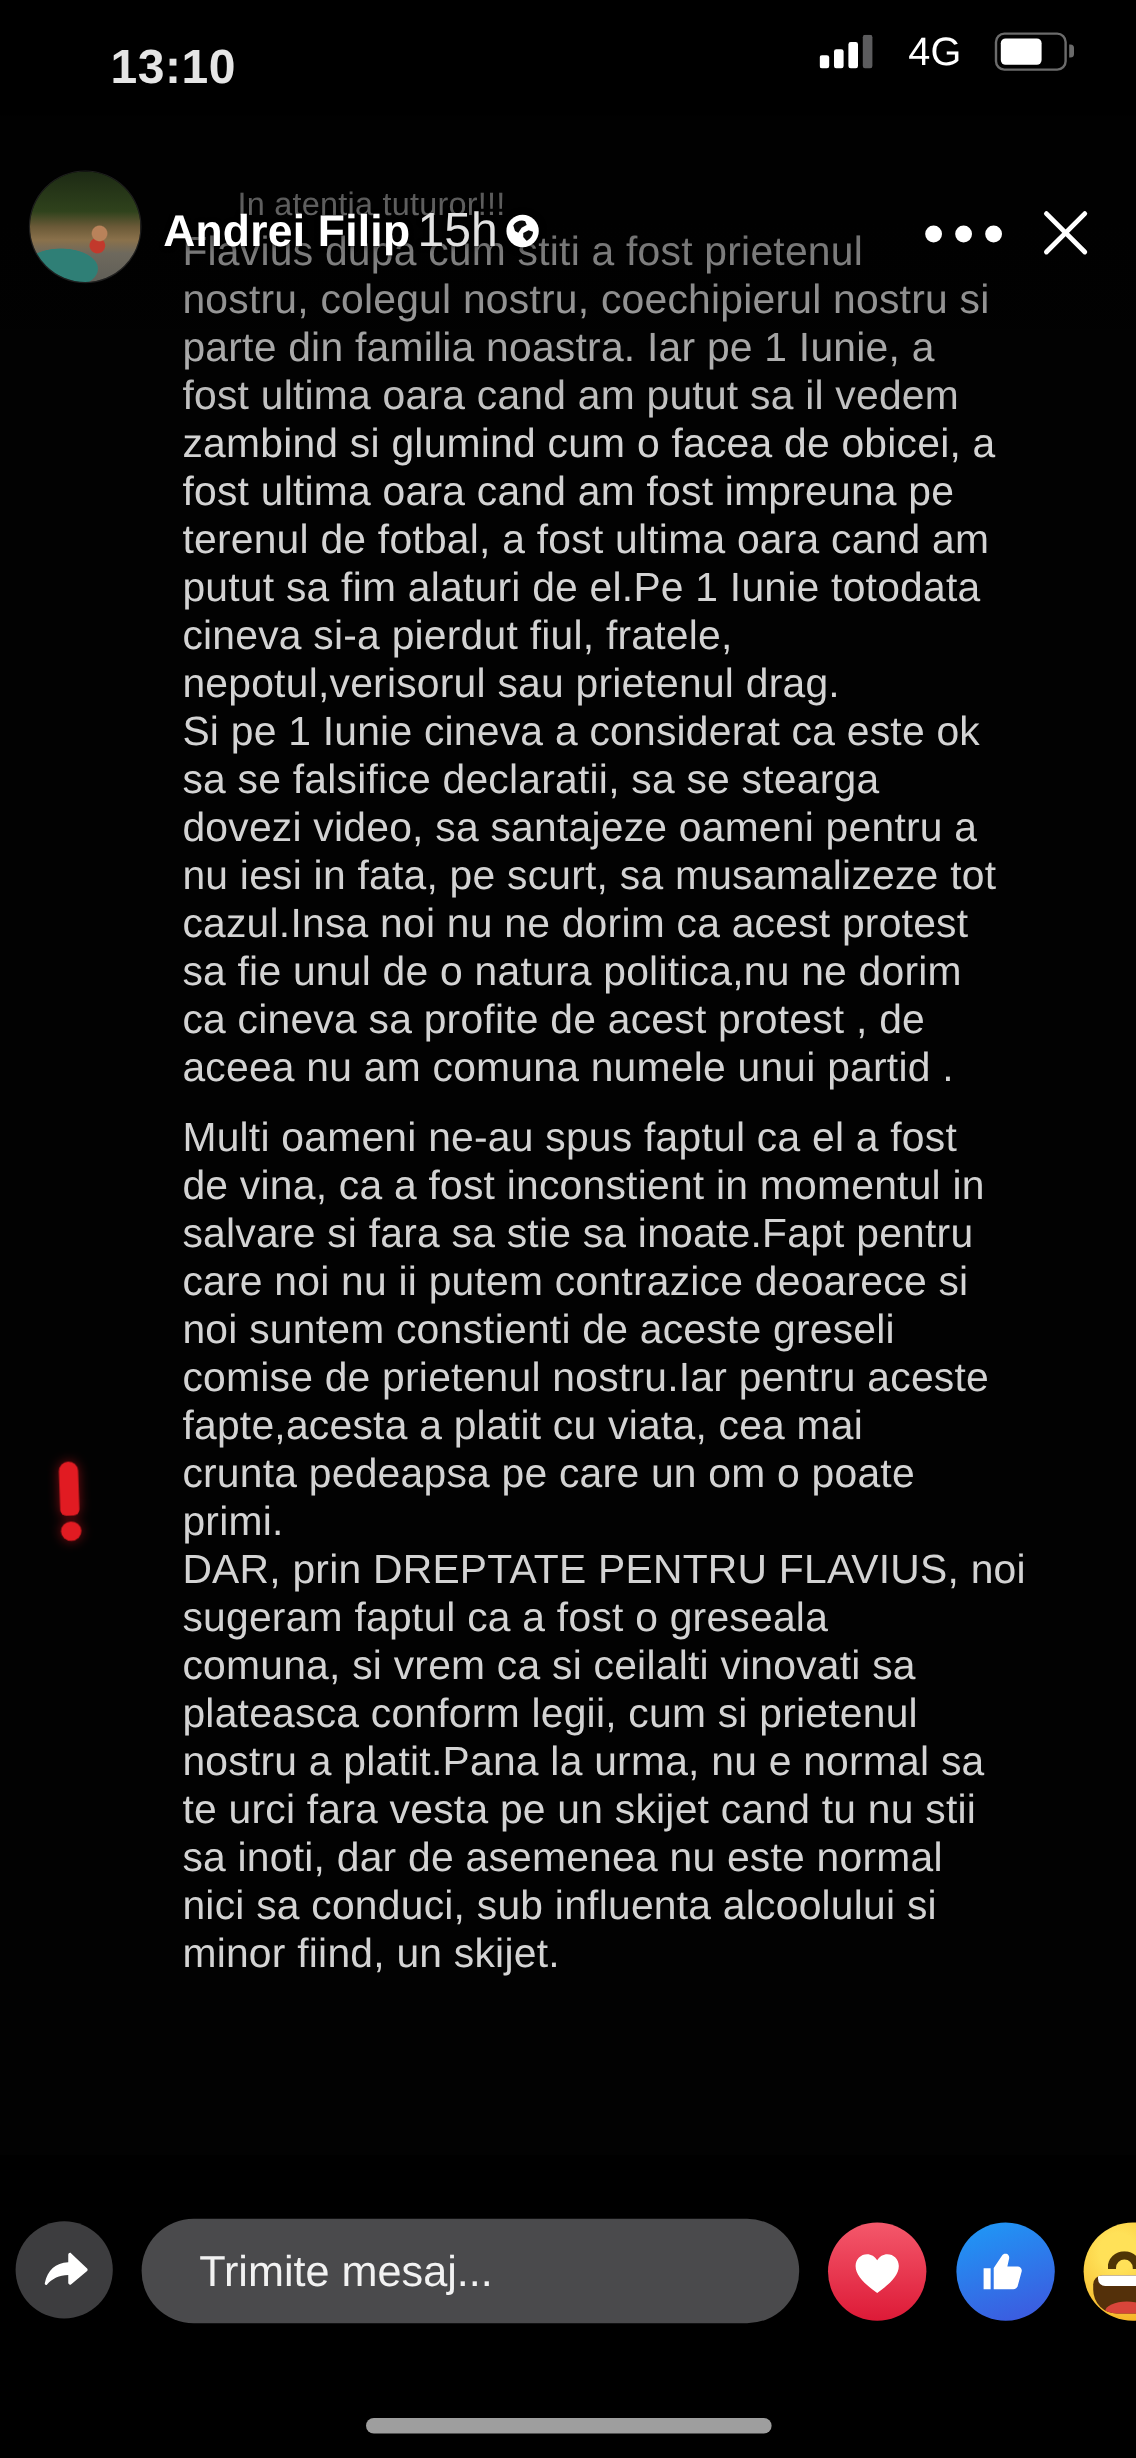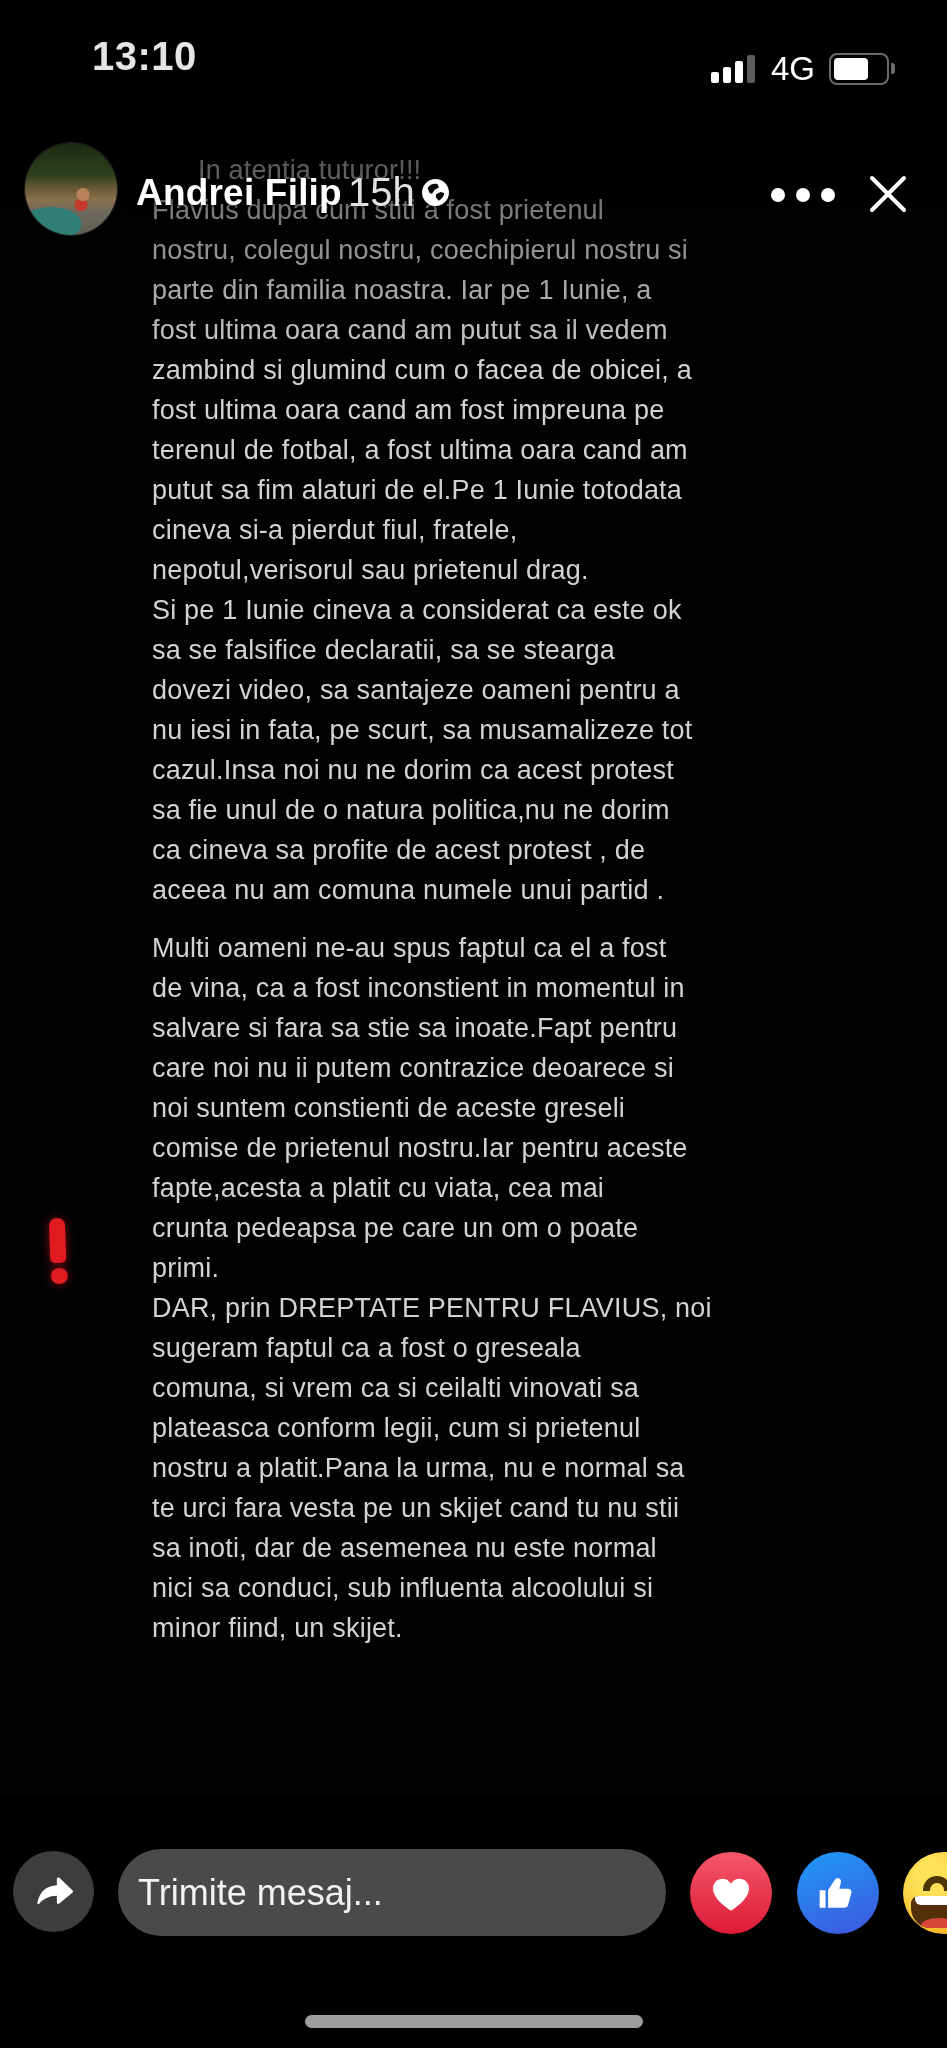--- a/index.html
+++ b/index.html
@@ -12,22 +12,22 @@
     -webkit-font-smoothing:antialiased;
   }
   .abs{position:absolute;}
 
   
   .status-time{
     left:92px;top:34px;
     color:#e5e5e5;font-size:40px;font-weight:700;letter-spacing:.5px;
   }
   .status-right{
-    right:58px;top:50px;
-    display:flex;align-items:center;gap:14px;
+    right:58px;top:24px;
+    display:flex;align-items:center;gap:28px;
   }
   .net-label{color:#fff;font-size:33px;font-weight:400;}
   .battery{
     width:56px;height:28px;
     border:2.5px solid rgba(255,255,255,.42);
     border-radius:8px;position:relative;
   }
   .battery .level{
     position:absolute;left:3px;top:3px;bottom:3px;
     width:60%;background:#fff;border-radius:4px;
@@ -45,21 +45,21 @@
   .progress-seg{
     flex:1;background:#4e4e51;border-radius:3px;overflow:hidden;
   }
   .progress-seg .fill{height:100%;width:24.5%;background:#fff;border-radius:3px;}
 
   
   .story-area{left:0;top:96px;width:947px;height:1700px;background:#020202;}
   .story-text{position:absolute;left:152px;top:54px;width:640px;z-index:2;}
   .story-line{
     height:40px;line-height:40px;
-    font-size:27px;color:#d3d3d3;letter-spacing:.2px;
+    font-size:34px;color:#d3d3d3;letter-spacing:.2px;
     white-space:nowrap;
   }
   .story-line.blank{height:18px;}
   .story-title{
     height:40px;line-height:40px;font-size:27px;color:#c8c8c8;
     margin-left:46px;letter-spacing:.2px;white-space:nowrap;
   }
   .scrim{
     position:absolute;left:0;top:0;width:100%;height:270px;
     background:linear-gradient(180deg,rgba(0,0,0,.66) 10%,rgba(0,0,0,0) 100%);
@@ -100,21 +100,21 @@
   .share-btn{
     left:13px;top:1851px;width:81px;height:81px;border-radius:50%;
     background:#3d3d3f;display:flex;align-items:center;justify-content:center;
   }
   .composer{
     left:118px;top:1849px;width:548px;height:87px;border-radius:44px;
     background:#4a4a4c;display:flex;align-items:center;
   }
   .composer input{
     background:transparent;border:none;outline:none;
-    margin-left:18px;width:470px;
+    margin-left:46px;width:470px;
     font-family:"Liberation Sans",sans-serif;
     font-size:36px;color:#fff;
   }
   .composer input::placeholder{color:#f2f2f2;opacity:1;}
   .react-btn{
     top:1852px;width:82px;height:82px;border-radius:50%;
     display:flex;align-items:center;justify-content:center;overflow:hidden;
   }
   .heart-btn{left:690px;background:linear-gradient(180deg,#f4586b,#dd1a37);}
   .like-btn{left:797px;background:linear-gradient(160deg,#1d9bf7,#3f55dd);}

